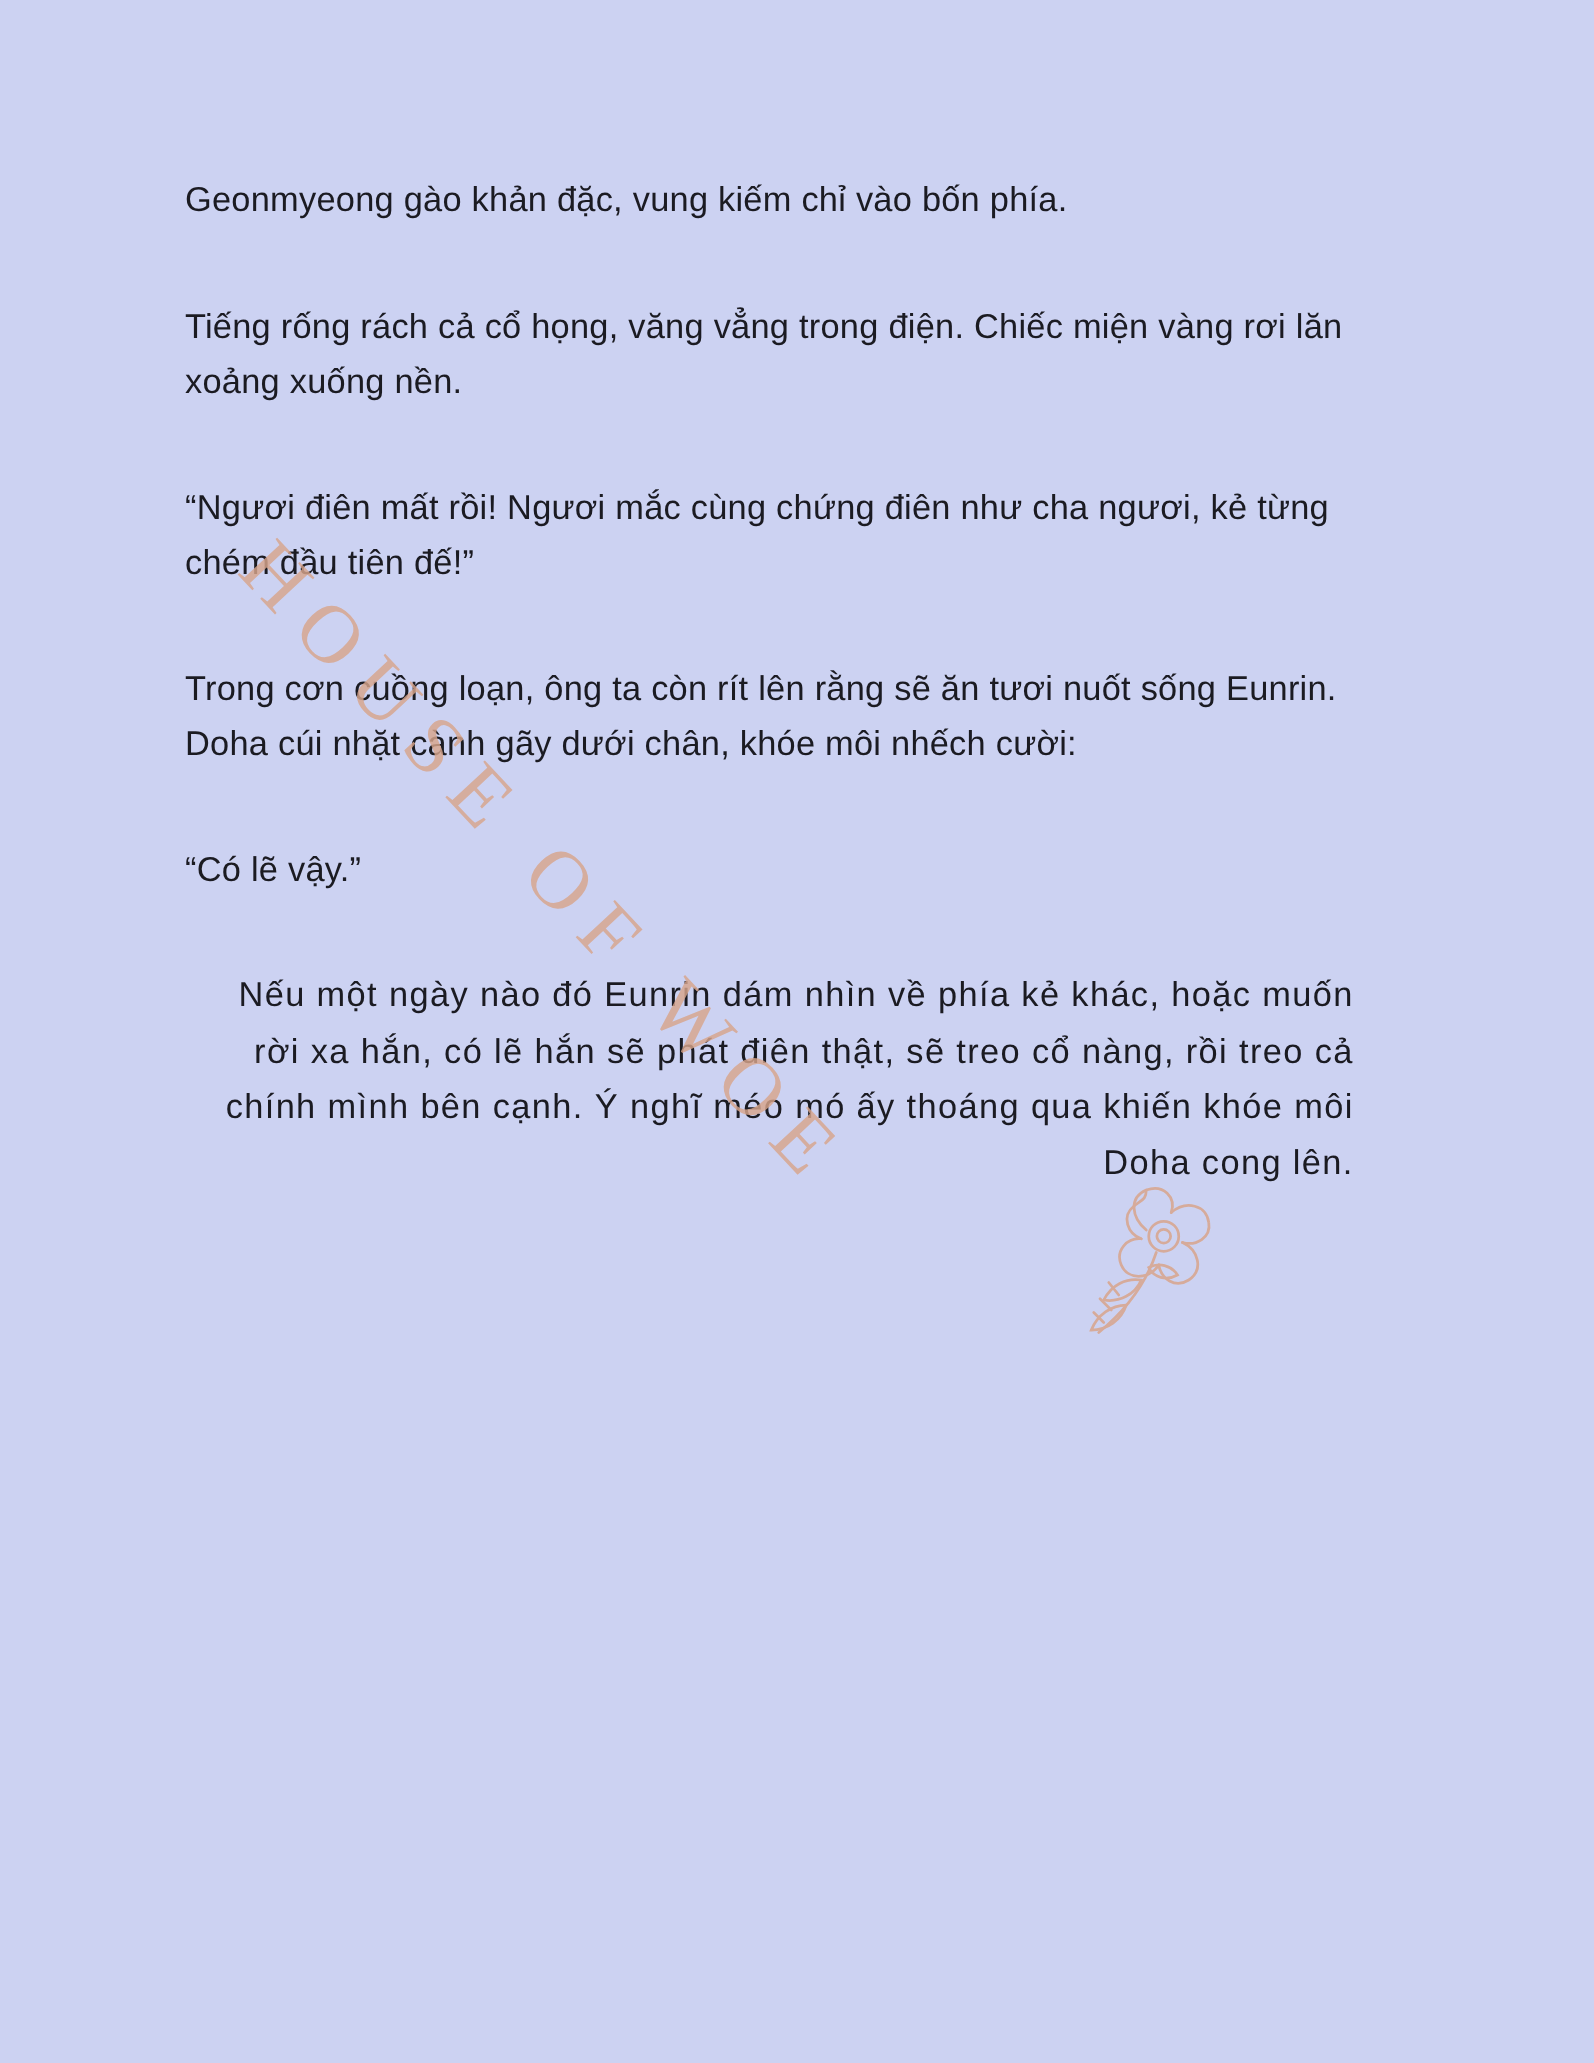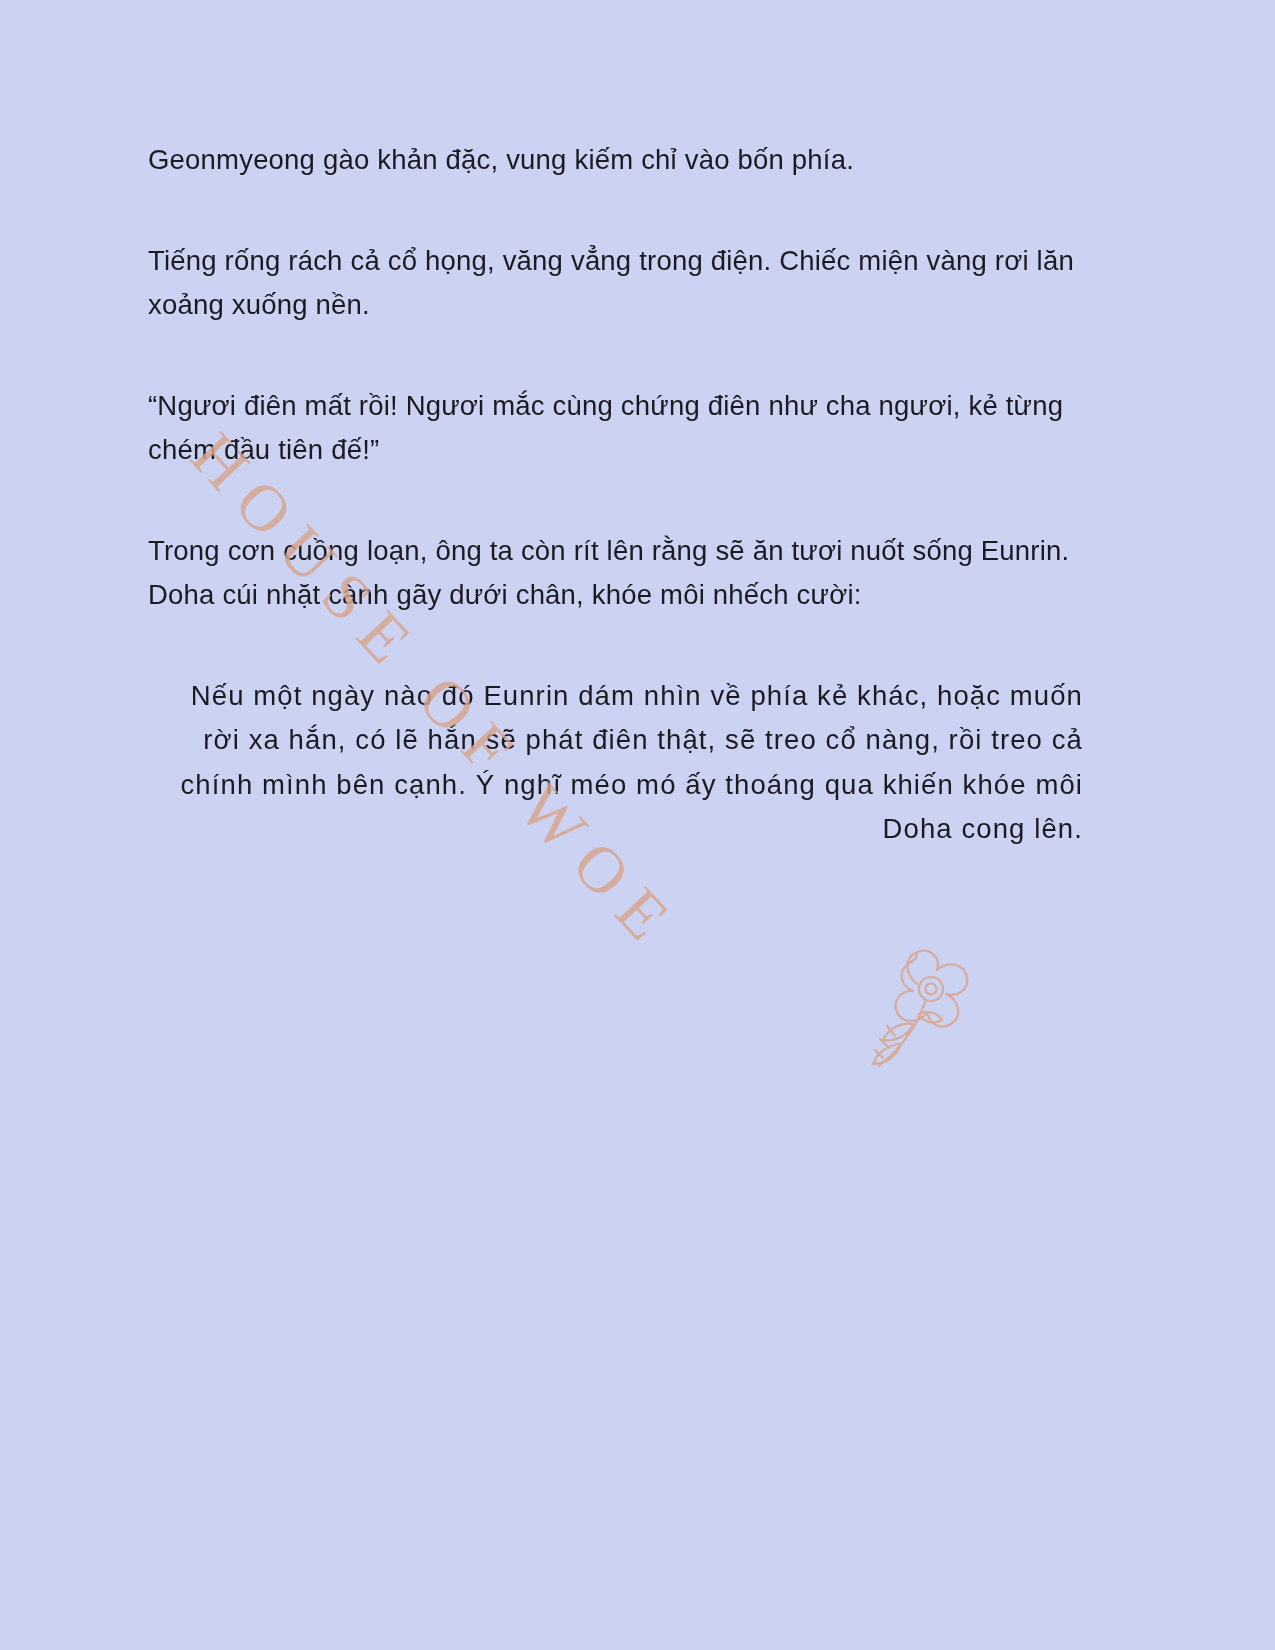--- a/index.html
+++ b/index.html
@@ -82,20 +82,21 @@
 </head>
 <body>
 
 <div class="page">
 
   <div class="content">
     <p class="para">Geonmyeong gào khản đặc, vung kiếm chỉ vào bốn phía.</p>
     <p class="para">Tiếng rống rách cả cổ họng, văng vẳng trong điện. Chiếc miện vàng rơi lăn xoảng xuống nền.</p>
     <p class="para">“Ngươi điên mất rồi! Ngươi mắc cùng chứng điên như cha ngươi, kẻ từng chém đầu tiên đế!”</p>
     <p class="para">Trong cơn cuồng loạn, ông ta còn rít lên rằng sẽ ăn tươi nuốt sống Eunrin. Doha cúi nhặt cành gãy dưới chân, khóe môi nhếch cười:</p>
+    <p class="para">“Có lẽ vậy.”</p>
     <p class="para spaced">Nếu một ngày nào đó Eunrin dám nhìn về phía kẻ khác, hoặc muốn rời xa hắn, có lẽ hắn sẽ phát điên thật, sẽ treo cổ nàng, rồi treo cả chính mình bên cạnh. Ý nghĩ méo mó ấy thoáng qua khiến khóe môi Doha cong lên.</p>
   </div>
 
   <div class="watermark">
     <div class="wm-text">HOUSE OF WOE</div>
     <svg class="wm-flower" viewBox="0 0 160 150">
       <g fill="none" stroke="#d8a58c" stroke-width="2.2" stroke-linecap="round">
 
         <path d="M72 44 C60 34, 58 18, 72 12 C86 7, 96 18, 92 30"></path>
         <path d="M92 30 C104 20, 120 24, 122 38 C124 50, 112 57, 101 54"></path>

